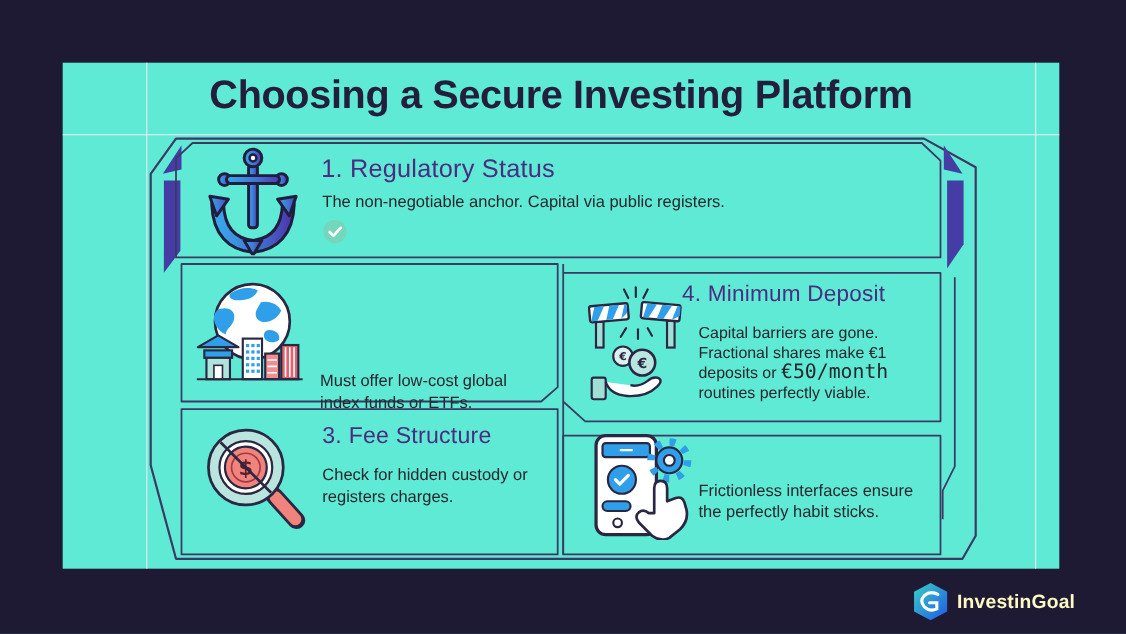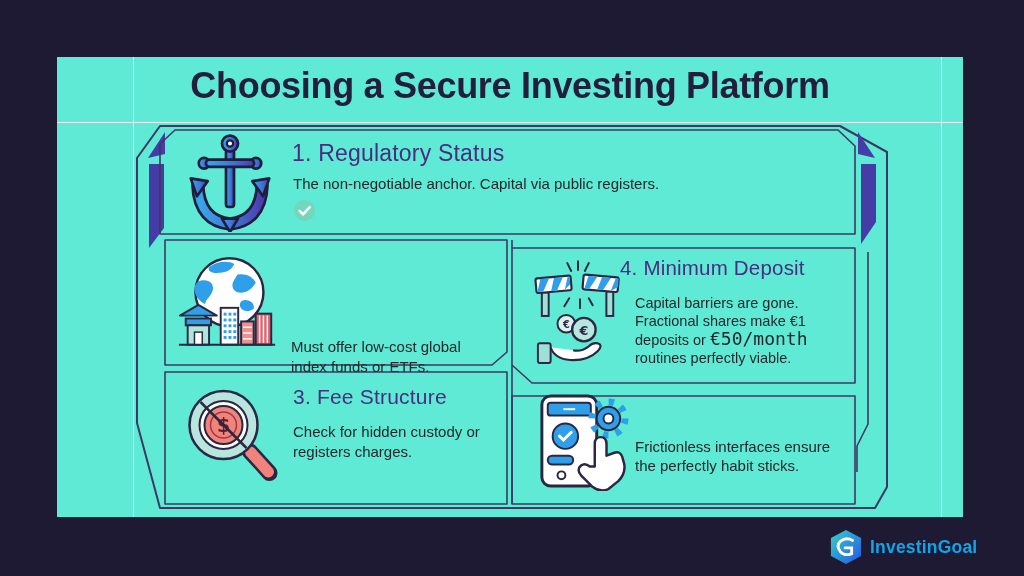--- a/index.html
+++ b/index.html
@@ -24,21 +24,21 @@
   .b-s3{left:236px;top:365px;font-size:15px;line-height:20px;}
   .ic-s3{position:absolute;left:126px;top:328px;width:96px;height:102px;}
   .h-s4{left:563px;top:199px;font-size:20.5px;}
   .b-s4{left:578px;top:238px;font-size:14.5px;line-height:17.5px;}
   .ic-s4{position:absolute;left:477px;top:202px;width:90px;height:110px;}
   .h-s5{left:578px;top:346px;font-size:21px;}
   .b-s5{left:578px;top:380px;font-size:15px;line-height:19px;}
   .ic-s5{position:absolute;left:479px;top:336px;width:94px;height:98px;}
   .mono{font-family:"DejaVu Sans Mono",monospace;font-size:18px;}
   .footer{position:absolute;left:830px;top:529px;display:flex;align-items:center;gap:8px;}
-  .brand-name{color:#0ea5e9;font-size:17.5px;font-weight:bold;letter-spacing:0.2px;}
+  .brand-name{color:#fef9c3;font-size:17.5px;font-weight:bold;letter-spacing:0.2px;}
 </style>
 </head>
 <body>
 
 <div id="stage">
 
   <div class="card">
     <div class="gridv" style="left:76px"></div>
     <div class="gridv" style="left:884px"></div>
     <div class="gridh" style="top:65px"></div>

